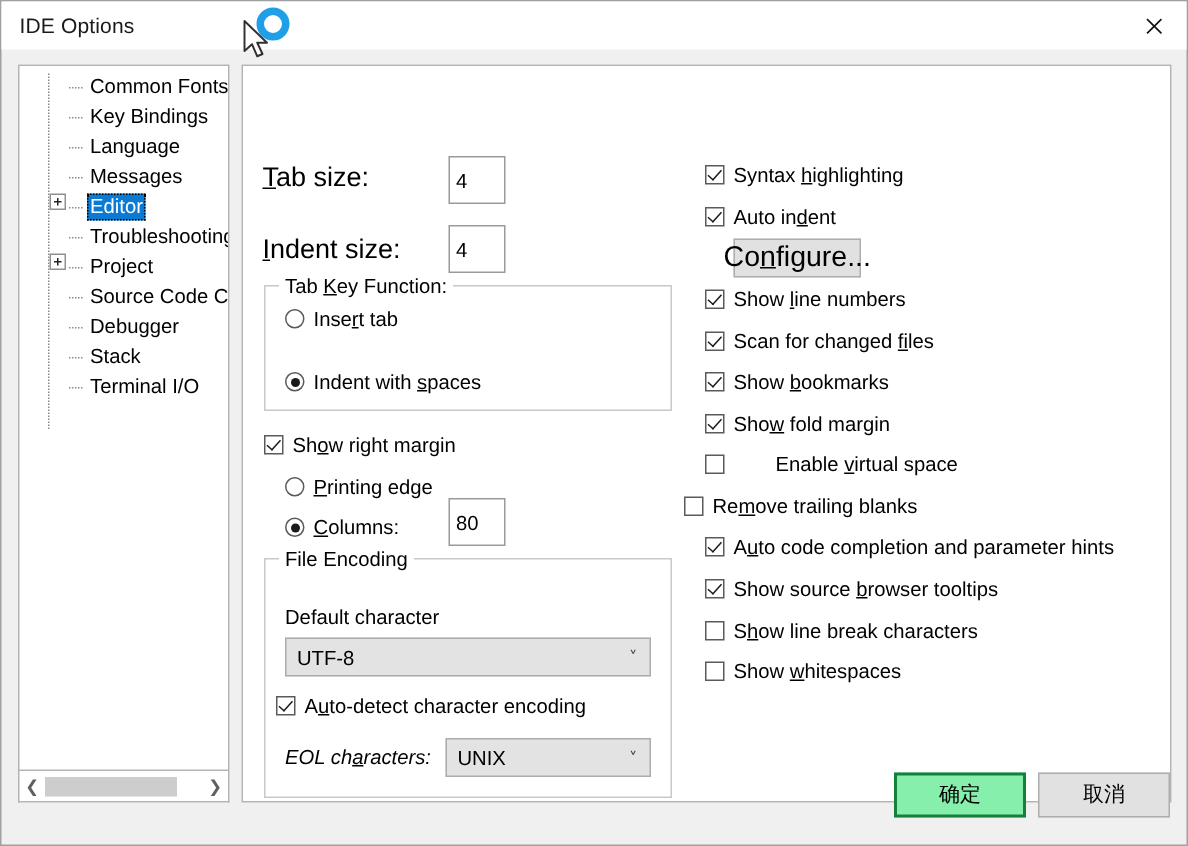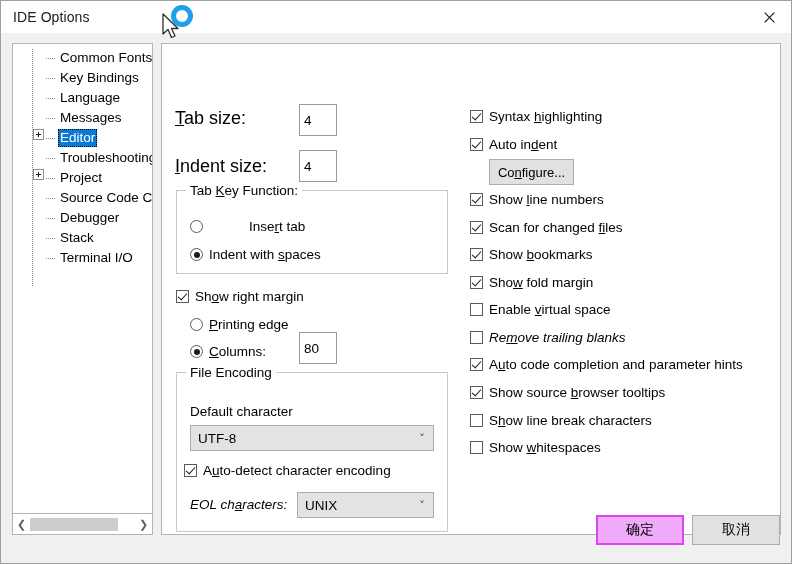--- a/index.html
+++ b/index.html
@@ -254,21 +254,21 @@
     color: #000;
     white-space: nowrap;
   }
   u { text-decoration: underline; text-underline-offset: 1px; }
 
   .pushbtn {
     background: #e1e1e1;
     border: 1px solid #adadad;
     box-sizing: border-box;
     font-family: "Liberation Sans", sans-serif;
-    font-size: 13px;
+    font-size: 19px;
     color: #000;
     display: flex;
     align-items: center;
     justify-content: center;
     cursor: default;
   }
 
   .combo {
     position: absolute;
     background: #e3e3e3;
@@ -301,22 +301,22 @@
     width: 100%;
     height: 58px;
   }
   .footer-btn {
     position: absolute;
     top: 10px;
     width: 88px; height: 30px;
     font-size: 14px;
   }
   .footer-btn.default {
-    border: 2px solid #d946ef;
-    background: #f0abfc;
+    border: 2px solid #15803d;
+    background: #86efac;
   }
 
   
   .spinner {
     position: absolute;
     left: 170px; top: 4px;
     width: 22px; height: 22px;
     border-radius: 50%;
     border: 5px solid #1e9fe8;
     box-sizing: border-box;
@@ -434,21 +434,21 @@
       <input class="textbox" style="position: absolute; left: 137px; top: 60px; width: 38px; height: 32px;" value="4">
 
       <div class="field-row" style="left:13px; top:112px;">
         <span class="field-label"><u>I</u>ndent size:</span>
       </div>
       <input class="textbox" style="position: absolute; left: 137px; top: 106px; width: 38px; height: 32px;" value="4">
 
       <div class="groupbox" style="left:14px; top:146px; width:272px; height:84px;">
         <span class="gb-title">Tab <u>K</u>ey Function:</span>
       </div>
-      <div class="checkrow" style="left:28px; top:174px;gap:40px;">
+      <div class="checkrow" style="left:28px; top:160px;">
         <span class="radio"></span>
         <span class="ctl-text">Inse<u>r</u>t tab</span>
       </div>
       <div class="checkrow" style="left:28px; top:202px;">
         <span class="radio checked"></span>
         <span class="ctl-text">Indent with <u>s</u>paces</span>
       </div>
 
       <div class="checkrow" style="left:14px; top:244px;">
         <span class="cbox checked"></span>
@@ -502,25 +502,25 @@
         <span class="ctl-text">Scan for changed <u>fi</u>les</span>
       </div>
       <div class="checkrow" style="left:308px; top:202px;">
         <span class="cbox checked"></span>
         <span class="ctl-text">Show <u>b</u>ookmarks</span>
       </div>
       <div class="checkrow" style="left:308px; top:230px;">
         <span class="cbox checked"></span>
         <span class="ctl-text">Sho<u>w</u> fold margin</span>
       </div>
-      <div class="checkrow" style="left:308px; top:257px;">
+      <div class="checkrow" style="left:308px; top:257px;gap:28px;">
         <span class="cbox"></span>
         <span class="ctl-text">Enable <u>v</u>irtual space</span>
       </div>
-      <div class="checkrow" style="left:308px; top:285px;font-style:italic;">
+      <div class="checkrow" style="left:294px; top:285px;">
         <span class="cbox"></span>
         <span class="ctl-text">Re<u>m</u>ove trailing blanks</span>
       </div>
       <div class="checkrow" style="left:308px; top:312px;">
         <span class="cbox checked"></span>
         <span class="ctl-text">A<u>u</u>to code completion and parameter hints</span>
       </div>
       <div class="checkrow" style="left:308px; top:340px;">
         <span class="cbox checked"></span>
         <span class="ctl-text">Show source <u>b</u>rowser tooltips</span>

